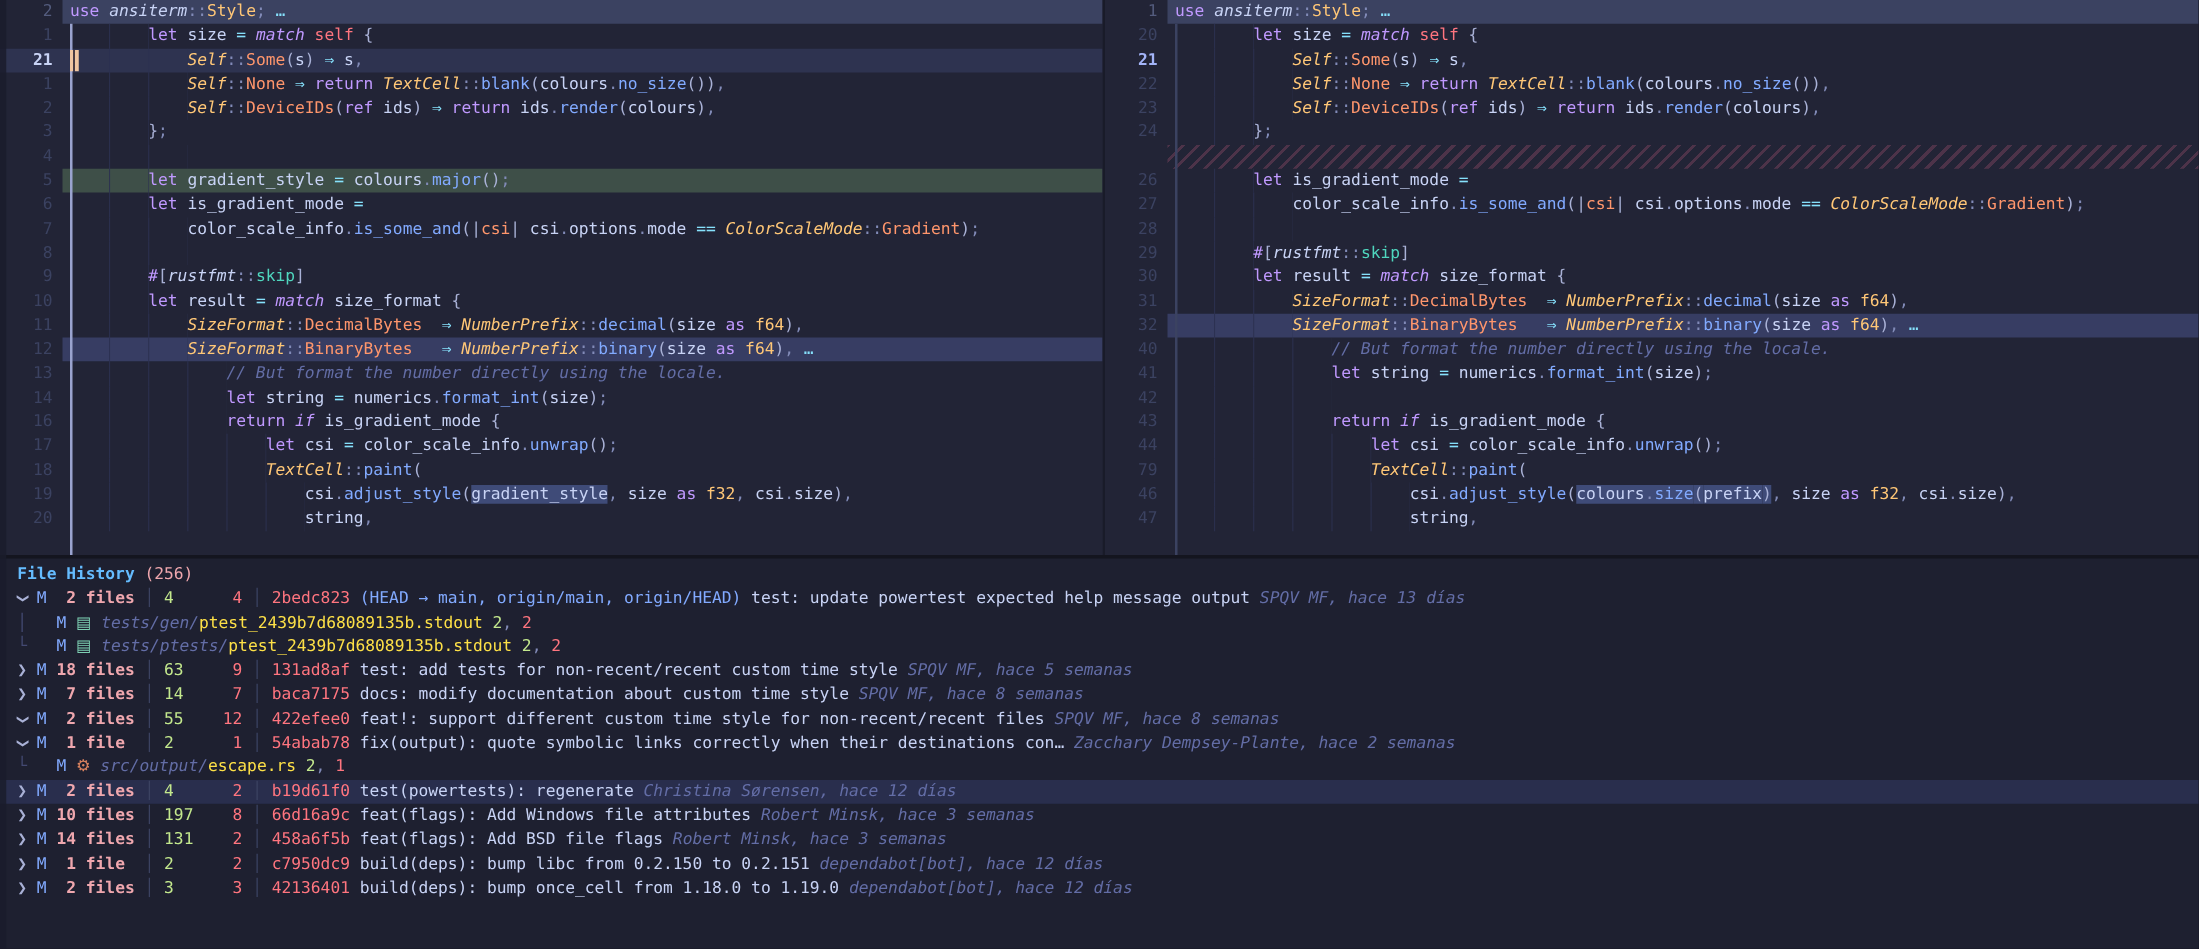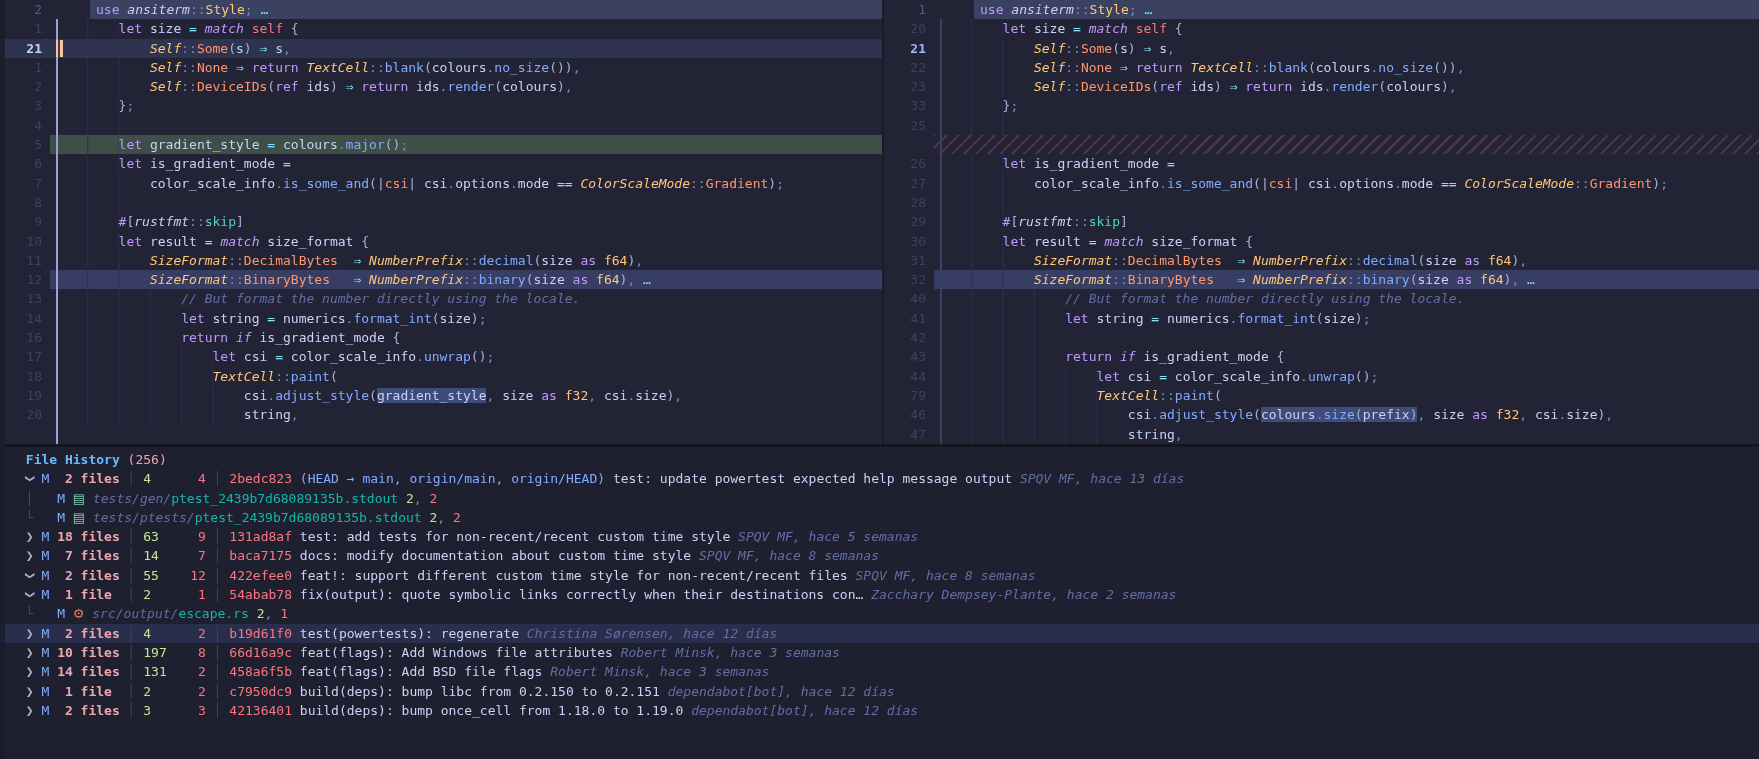--- a/index.html
+++ b/index.html
@@ -12,21 +12,21 @@
   #left-panel{width:882px;}
   #right-panel{width:875px;}
   #vsep{width:2px;height:444px;background:#191b29;flex:none;}
   .row{display:flex;height:19.3px;white-space:pre;}
   .gut{flex:none;width:50px;padding-right:8px;box-sizing:border-box;text-align:right;
        color:#3b4261;}
   .gut.dimfold{color:#545c7e;}
   .gut.curl{color:#c8d3f5;font-weight:bold;}
   .gut.curr{color:#a3b4f8;font-weight:bold;}
   .txt{flex:1;position:relative;padding-left:6px;}
-  .bg-fold{background:#3b4261;margin-left:40px;}
+  .bg-fold{background:#3b4261;}
   .bg-add{background:#3e4f48;}
   .bg-change{background:#373d63;}
   .row.bg-cursor{background:#2e3350;}
   .filler{background:repeating-linear-gradient(-45deg,#4d3349 0 2.5px,transparent 2.5px 8.5px);}
   .ind{display:inline-block;height:19.3px;vertical-align:top;
        background-image:linear-gradient(90deg,#2b3050 1px,transparent 1px);
        background-size:31.31px 19.3px;}
   .colline{position:absolute;top:19.3px;bottom:0;width:2px;z-index:3;}
   #left-panel .colline{left:56px;background:#9aa3cf;}
   #right-panel .colline{left:56px;background:#3b4261;}
@@ -40,36 +40,36 @@
   .c-pu{color:#828bb8}.c-br{color:#a9b1d6}.c-op{color:#86e1fc}
   .c-self{color:#ff757f}.c-mod{color:#c8d3f5;font-style:italic}
   .c-attr{color:#c099ff}.c-teal{color:#4fd6be}
   .c-cm{color:#636da6;font-style:italic}.c-dots{color:#86e1fc}
   
   #hsep{position:absolute;top:444px;left:0;width:1759px;height:3px;background:#14151f;}
   #edge-strip{position:absolute;top:0;left:0;width:5px;height:759px;background:#1a1c2c;opacity:.85;z-index:6;}
   
   #history{position:absolute;top:447px;left:0;width:1759px;height:312px;background:#1e2030;
            padding-top:3px;box-sizing:border-box;}
-  .hrow{height:19.3px;white-space:pre;padding-left:18px;}
+  .hrow{height:19.3px;white-space:pre;padding-left:6px;}
   .hrow.bg-cursor{background:#292e4d;}
   .c-title{color:#65bcff;font-weight:bold}
   .c-cnt{color:#efa7ae}
   .c-chev{color:#a9b1d6}
   .c-chevd{color:#a9b1d6;display:inline-block;transform:rotate(90deg);}
   .c-st{color:#82aaff}
   .c-files{color:#efa7ae;font-weight:bold}
   .c-sep{color:#3b4261}
   .c-add{color:#c3e88d}.c-del{color:#ff757f}
   .c-hash{color:#ff757f}.c-ref{color:#82aaff}
   .c-subj{color:#c8d3f5}
   .c-meta{color:#636da6;font-style:italic}
   .c-guide{color:#444a73}
   .c-dir{color:#636da6;font-style:italic}
-  .c-file{color:#14b8a6;font-weight:500}
+  .c-file{color:#fde047;font-weight:500}
   .c-dicon{color:#7dcfb2;font-family:"DejaVu Sans",sans-serif}
   .c-ricon{color:#d9825f;font-family:"DejaVu Sans",sans-serif}
 </style>
 </head>
 <body>
 
 <div id="app">
   <div id="diff">
     <div class="panel" id="left-panel">
         <div class="row"><span class="gut dimfold">2</span><span class="txt bg-fold"><span class="c-kw">use</span><span> </span><span class="c-mod">ansiterm</span><span class="c-pu">::</span><span class="c-tyup">Style</span><span class="c-pu">;</span><span> </span><span class="c-dots">…</span></span></div>
@@ -96,22 +96,21 @@
         <div class="row"><span class="gut">20</span><span class="txt"><span class="ind" style="width: 187.848px;"></span><span class="c-fg">string</span><span class="c-pu">,</span></span></div>
         <div class="colline"></div>
       </div>
     <div id="vsep"></div>
     <div class="panel" id="right-panel">
         <div class="row"><span class="gut dimfold">1</span><span class="txt bg-fold"><span class="c-kw">use</span><span> </span><span class="c-mod">ansiterm</span><span class="c-pu">::</span><span class="c-tyup">Style</span><span class="c-pu">;</span><span> </span><span class="c-dots">…</span></span></div>
         <div class="row"><span class="gut">20</span><span class="txt"><span class="ind" style="width: 62.616px;"></span><span class="c-kw">let</span><span> </span><span class="c-fg">size</span><span> </span><span class="c-op">=</span><span> </span><span class="c-ctrl">match</span><span> </span><span class="c-self">self</span><span> </span><span class="c-br">{</span></span></div>
         <div class="row"><span class="gut curr">21</span><span class="txt"><span class="ind" style="width: 93.924px;"></span><span class="c-type">Self</span><span class="c-pu">::</span><span class="c-var">Some</span><span class="c-br">(</span><span class="c-fg">s</span><span class="c-br">)</span><span> </span><span class="c-op">⇒</span><span> </span><span class="c-fg">s</span><span class="c-pu">,</span></span></div>
         <div class="row"><span class="gut">22</span><span class="txt"><span class="ind" style="width: 93.924px;"></span><span class="c-type">Self</span><span class="c-pu">::</span><span class="c-var">None</span><span> </span><span class="c-op">⇒</span><span> </span><span class="c-kw">return</span><span> </span><span class="c-type">TextCell</span><span class="c-pu">::</span><span class="c-fn">blank</span><span class="c-br">(</span><span class="c-fg">colours</span><span class="c-pu">.</span><span class="c-fn">no_size</span><span class="c-br">(</span><span class="c-br">)</span><span class="c-br">)</span><span class="c-pu">,</span></span></div>
         <div class="row"><span class="gut">23</span><span class="txt"><span class="ind" style="width: 93.924px;"></span><span class="c-type">Self</span><span class="c-pu">::</span><span class="c-var">DeviceIDs</span><span class="c-br">(</span><span class="c-kw">ref</span><span> </span><span class="c-fg">ids</span><span class="c-br">)</span><span> </span><span class="c-op">⇒</span><span> </span><span class="c-kw">return</span><span> </span><span class="c-fg">ids</span><span class="c-pu">.</span><span class="c-fn">render</span><span class="c-br">(</span><span class="c-fg">colours</span><span class="c-br">)</span><span class="c-pu">,</span></span></div>
-        <div class="row"><span class="gut">33</span><span class="txt"><span class="ind" style="width: 62.616px;"></span><span class="c-br">}</span><span class="c-pu">;</span></span></div>
-        <div class="row"><span class="gut">25</span><span class="txt"><span class="ind" style="width: 93.924px;"></span></span></div>
+        <div class="row"><span class="gut">24</span><span class="txt"><span class="ind" style="width: 62.616px;"></span><span class="c-br">}</span><span class="c-pu">;</span></span></div>
         <div class="row"><span class="gut"></span><span class="txt filler"></span></div>
         <div class="row"><span class="gut">26</span><span class="txt"><span class="ind" style="width: 62.616px;"></span><span class="c-kw">let</span><span> </span><span class="c-fg">is_gradient_mode</span><span> </span><span class="c-op">=</span></span></div>
         <div class="row"><span class="gut">27</span><span class="txt"><span class="ind" style="width: 93.924px;"></span><span class="c-fg">color_scale_info</span><span class="c-pu">.</span><span class="c-fn">is_some_and</span><span class="c-br">(</span><span class="c-br">|</span><span class="c-var">csi</span><span class="c-br">|</span><span> </span><span class="c-fg">csi</span><span class="c-pu">.</span><span class="c-fg">options</span><span class="c-pu">.</span><span class="c-fg">mode</span><span> </span><span class="c-op">==</span><span> </span><span class="c-type">ColorScaleMode</span><span class="c-pu">::</span><span class="c-var">Gradient</span><span class="c-br">)</span><span class="c-pu">;</span></span></div>
         <div class="row"><span class="gut">28</span><span class="txt"><span class="ind" style="width: 93.924px;"></span></span></div>
         <div class="row"><span class="gut">29</span><span class="txt"><span class="ind" style="width: 62.616px;"></span><span class="c-attr">#</span><span class="c-br">[</span><span class="c-mod">rustfmt</span><span class="c-pu">::</span><span class="c-teal">skip</span><span class="c-br">]</span></span></div>
         <div class="row"><span class="gut">30</span><span class="txt"><span class="ind" style="width: 62.616px;"></span><span class="c-kw">let</span><span> </span><span class="c-fg">result</span><span> </span><span class="c-op">=</span><span> </span><span class="c-ctrl">match</span><span> </span><span class="c-fg">size_format</span><span> </span><span class="c-br">{</span></span></div>
         <div class="row"><span class="gut">31</span><span class="txt"><span class="ind" style="width: 93.924px;"></span><span class="c-type">SizeFormat</span><span class="c-pu">::</span><span class="c-var">DecimalBytes</span><span>  </span><span class="c-op">⇒</span><span> </span><span class="c-type">NumberPrefix</span><span class="c-pu">::</span><span class="c-fn">decimal</span><span class="c-br">(</span><span class="c-fg">size</span><span> </span><span class="c-kw">as</span><span> </span><span class="c-tyup">f64</span><span class="c-br">)</span><span class="c-pu">,</span></span></div>
         <div class="row"><span class="gut">32</span><span class="txt bg-change"><span class="ind" style="width: 93.924px;"></span><span class="c-type">SizeFormat</span><span class="c-pu">::</span><span class="c-var">BinaryBytes</span><span>   </span><span class="c-op">⇒</span><span> </span><span class="c-type">NumberPrefix</span><span class="c-pu">::</span><span class="c-fn">binary</span><span class="c-br">(</span><span class="c-fg">size</span><span> </span><span class="c-kw">as</span><span> </span><span class="c-tyup">f64</span><span class="c-br">)</span><span class="c-pu">,</span><span> </span><span class="c-dots">…</span></span></div>
         <div class="row"><span class="gut">40</span><span class="txt"><span class="ind" style="width: 125.232px;"></span><span class="c-cm">// But format the number directly using the locale.</span></span></div>
         <div class="row"><span class="gut">41</span><span class="txt"><span class="ind" style="width: 125.232px;"></span><span class="c-kw">let</span><span> </span><span class="c-fg">string</span><span> </span><span class="c-op">=</span><span> </span><span class="c-fg">numerics</span><span class="c-pu">.</span><span class="c-fn">format_int</span><span class="c-br">(</span><span class="c-fg">size</span><span class="c-br">)</span><span class="c-pu">;</span></span></div>

